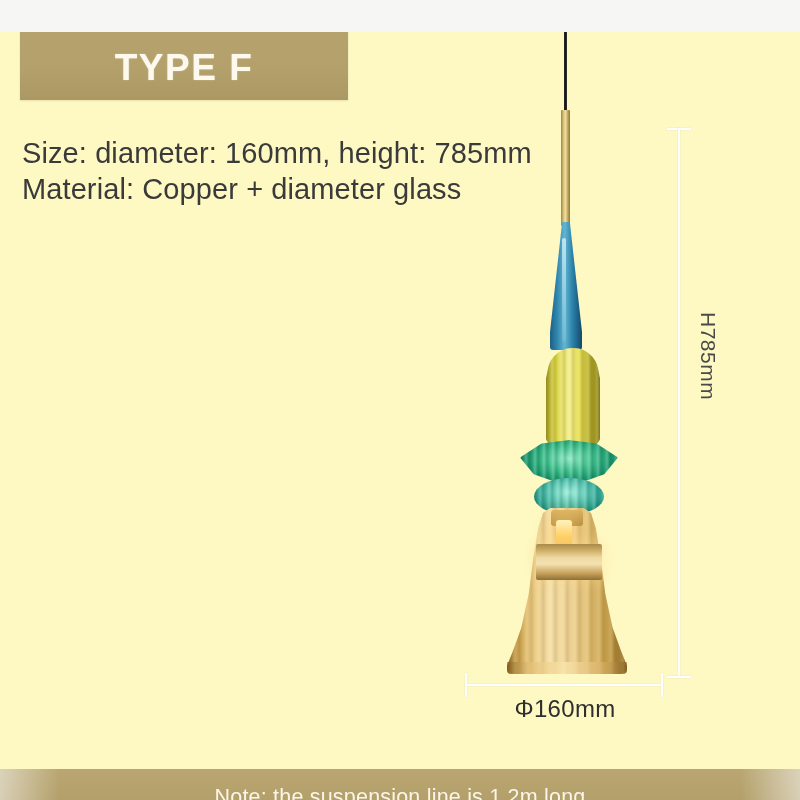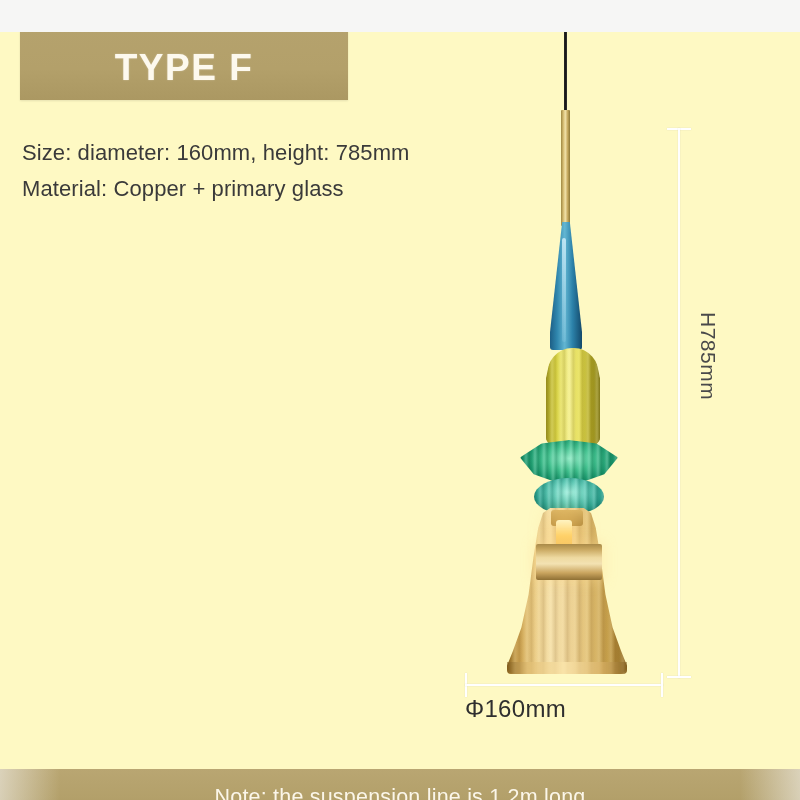--- a/index.html
+++ b/index.html
@@ -49,21 +49,21 @@
   }
 
   
   .spec-list {
     position: absolute;
     left: 22px;
     top: 103px;
     width: 540px;
   }
   .spec-line {
-    font-size: 22px;
+    font-size: 29px;
     color: #3a3a3a;
     line-height: 36px;
     white-space: nowrap;
     letter-spacing: 0.1px;
   }
 
   
   .lamp {
     position: absolute;
     left: 0;
@@ -295,21 +295,21 @@
     box-shadow: 0 0 1px rgba(170,170,170,0.7);
   }
   .dim-h-cap-left { left: 465px; }
   .dim-h-cap-right { left: 661px; }
 
   .dim-h-label {
     position: absolute;
     left: 465px;
     top: 663px;
     width: 200px;
-    text-align: left;
+    text-align: center;
     font-size: 24px;
     color: #2f2f2f;
     letter-spacing: 0.3px;
   }
 
   
   .note-bar {
     position: absolute;
     left: 0;
     top: 737px;
@@ -349,21 +349,21 @@
 <body>
 
 <div id="stage">
 
   <div class="type-badge">
     <span class="type-badge-label">TYPE F</span>
   </div>
 
   <div class="spec-list">
     <div class="spec-line">Size: diameter: 160mm, height: 785mm</div>
-    <div class="spec-line">Material: Copper + primary glass</div>
+    <div class="spec-line">Material: Copper + diameter glass</div>
   </div>
 
   <div class="lamp">
     <div class="cord"></div>
     <div class="brass-rod"></div>
     <div class="blue-taper"></div>
     <div class="blue-taper-gloss"></div>
     <div class="yellow-body"></div>
     <div class="green-saucer"></div>
     <div class="teal-disc"></div>

